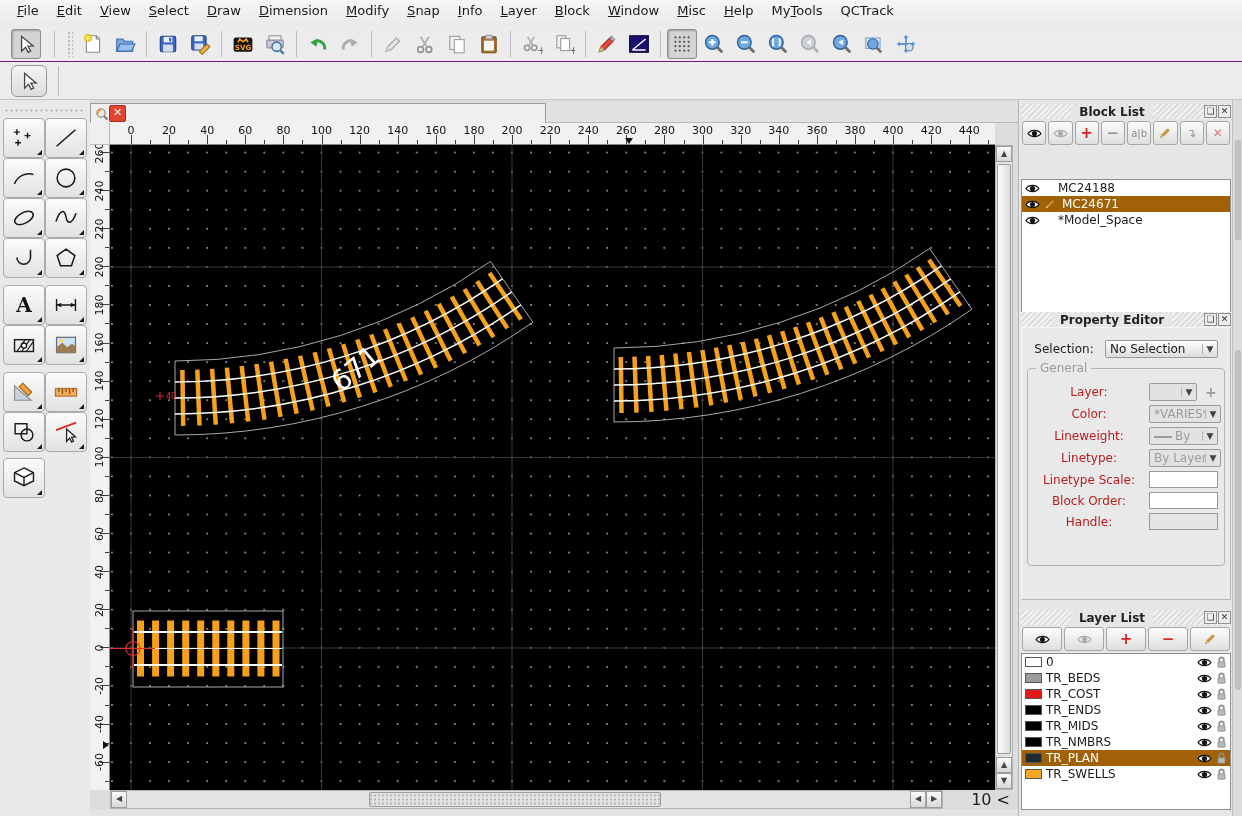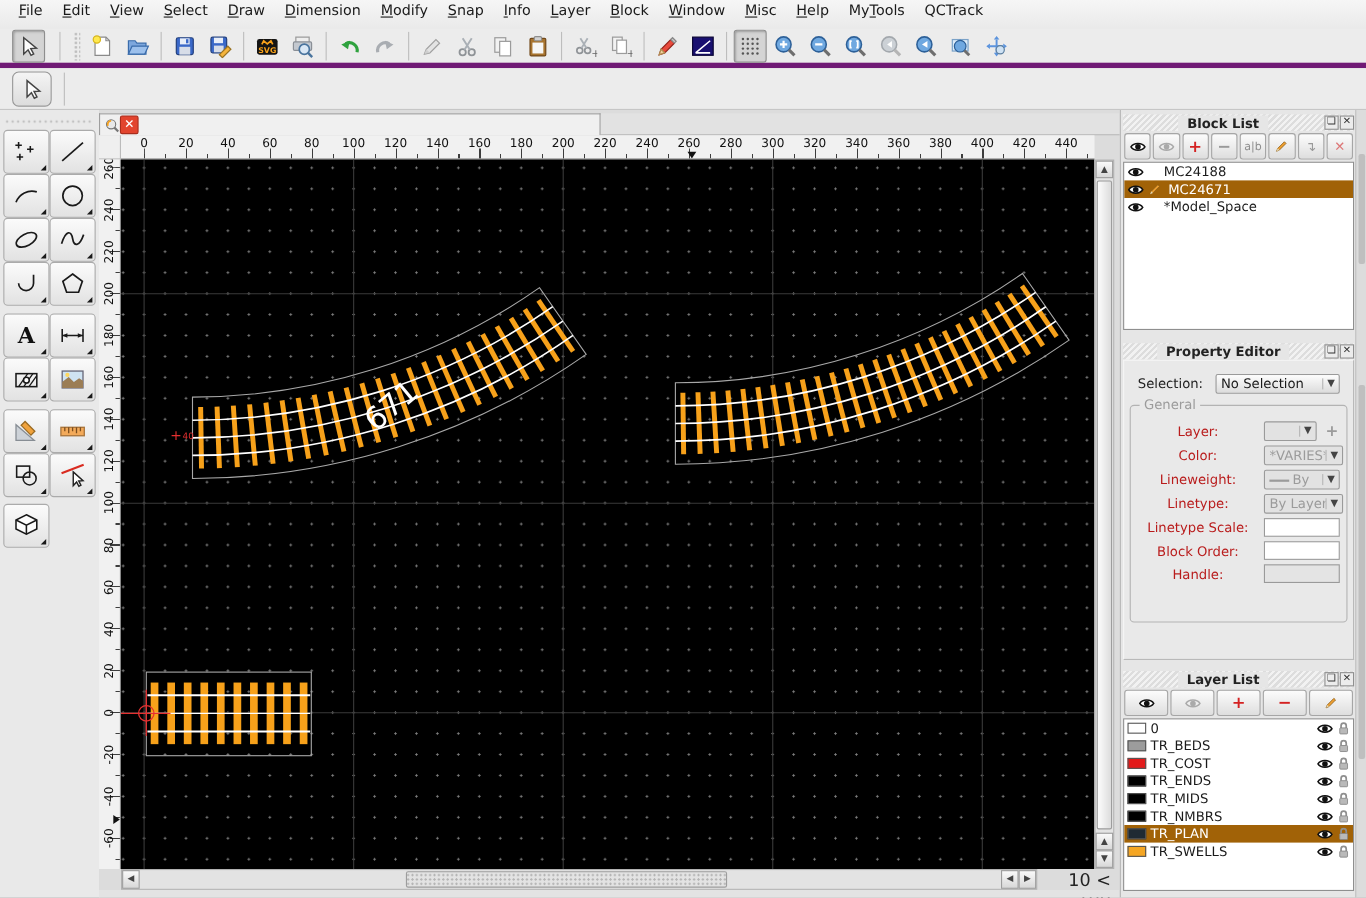--- a/index.html
+++ b/index.html
@@ -4,21 +4,21 @@
 <style>
   html,body{margin:0;padding:0;}
   body{font-family:"DejaVu Sans","Liberation Sans",sans-serif;font-size:12px;color:#1a1a1a;}
   #app{position:relative;width:1242px;height:816px;background:#e9e9e9;overflow:hidden;}
   
   .menubar{position:absolute;left:0;top:0;width:1242px;height:28px;background:linear-gradient(#f6f6f6,#e9e9e9);border-bottom:1px solid #c9c9c9;display:flex;align-items:flex-start;padding-left:8px;box-sizing:border-box;font-size:13px;}
   .menu-item{padding:3px 9px;cursor:default;}
   .menu-item u{text-decoration:underline;}
   
   .tb{position:absolute;left:0;width:1242px;background:#ececec;display:flex;align-items:center;box-sizing:border-box;}
-  .tb1{top:26px;height:36px;border-bottom:5px solid #701a75;padding-left:10px;}
+  .tb1{top:26px;height:36px;border-bottom:1px solid #701a75;padding-left:10px;}
   .tb2{top:62px;height:38px;border-bottom:1px solid #c6c6c6;padding-left:10px;}
   .tbtn{width:28px;height:28px;display:flex;align-items:center;justify-content:center;border:1px solid transparent;border-radius:3px;margin:0 1px;}
   .tbtn.pressed{background:#d4d4d4;border:1px solid #8e8e8e;box-shadow:inset 1px 1px 2px rgba(0,0,0,.25);}
   .tbtn.big{width:34px;height:30px;border:1px solid #979797;border-radius:6px;background:linear-gradient(#f4f4f4,#dcdcdc);}
   .tsep{width:1px;height:26px;background:#bdbdbd;margin:0 5px;}
   .grip{width:6px;height:26px;margin-right:4px;background-image:radial-gradient(circle,#bdbdbd 1px,transparent 1.4px);background-size:4px 4px;}
   
   .palette{position:absolute;left:0;top:100px;width:90px;height:716px;background:#e9e9e9;border-right:1px solid #cfcfcf;}
   .pgrip{position:absolute;left:4px;top:8px;width:80px;height:5px;background-image:radial-gradient(circle,#c2c2c2 1px,transparent 1.4px);background-size:5px 5px;}
   .ptool{position:absolute;width:40px;height:38px;border:1px solid #ababab;border-radius:4px;background:linear-gradient(#fbfbfb,#e2e2e2);display:flex;align-items:center;justify-content:center;}
@@ -636,21 +636,21 @@
         <div class="pt-btn" style="color:#8d8d8d;font-size:10px;">a|b</div>
         <div class="pt-btn">
             <svg width="12" height="12" viewBox="0 0 16 16">
               <path d="M2 14 L3.5 10.5 L11.5 2.5 L13.5 4.5 L5.5 12.5 Z" fill="#f0a030" stroke="#8a5d1a"></path>
               <path d="M2 14 L3.5 10.5 L5.5 12.5 Z" fill="#e8d9b0"></path>
             </svg>
           </div>
         <div class="pt-btn" style="color:#9a9a9a;font-size:12px;">↴</div>
         <div class="pt-btn" style="color:#d77;font-weight:bold;">✕</div>
       </div>
-      <div class="plist" id="block-rows" style="height:153px;">
+      <div class="plist" id="block-rows" style="height:153px;margin-top:32px;">
           <div class="lrow">
             <svg width="15" height="11" viewBox="0 0 20 14">
               <path d="M1.5 7 C5 1.5 15 1.5 18.5 7 C15 12.5 5 12.5 1.5 7 Z" fill="#fff" stroke="#111" stroke-width="1.8"></path>
               <circle cx="10" cy="7" r="3.4" fill="#111"></circle>
             </svg>
             <span style="margin-left:14px;">MC24188</span>
           </div>
           <div class="lrow selected">
             <svg width="15" height="11" viewBox="0 0 20 14">
               <path d="M1.5 7 C5 1.5 15 1.5 18.5 7 C15 12.5 5 12.5 1.5 7 Z" fill="#fff" stroke="#111" stroke-width="1.8"></path>

